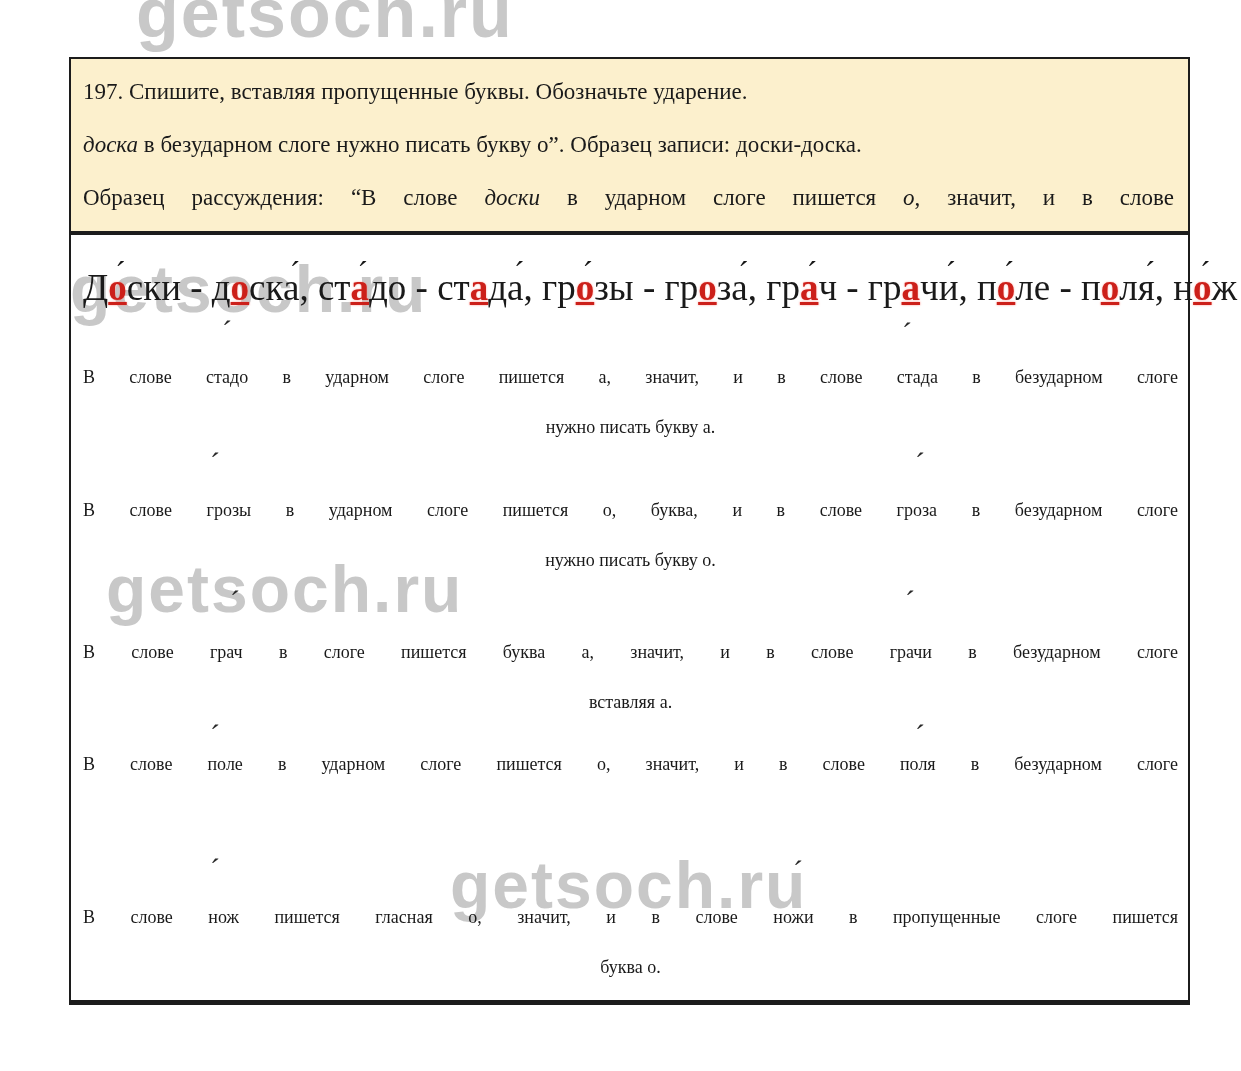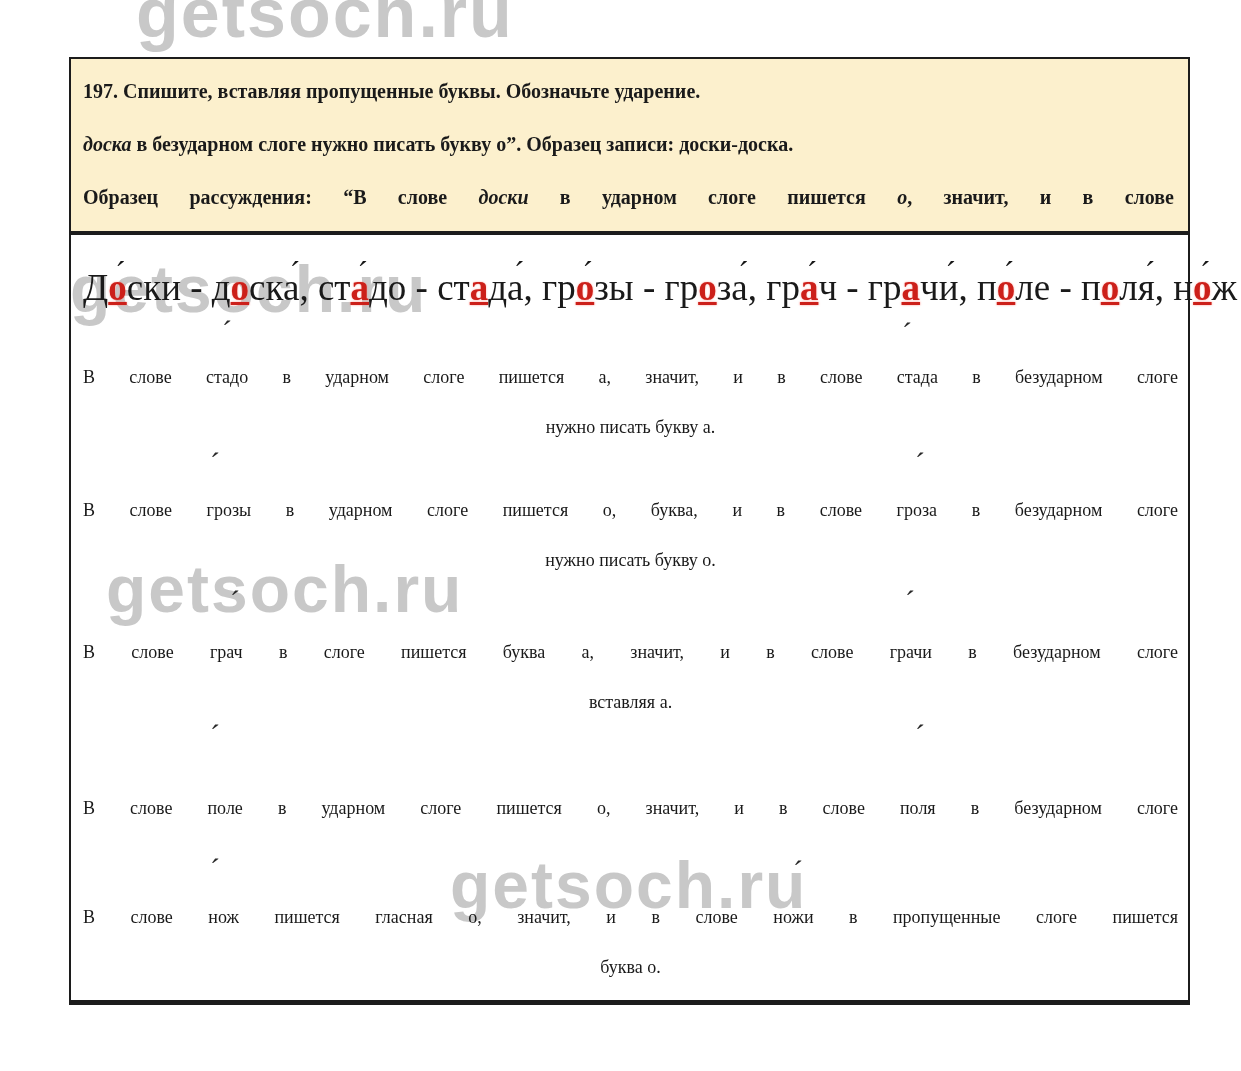--- a/index.html
+++ b/index.html
@@ -19,21 +19,21 @@
     border-bottom-width:5px;
   }
   
   .watermark{
     position:absolute;z-index:1;
     font-family:"Liberation Sans",sans-serif;font-weight:bold;
     color:rgba(125,125,125,0.42);letter-spacing:2px;white-space:nowrap;
     line-height:1;
   }
   .t{position:relative;z-index:3;}
-  .hline{font-size:20px;font-weight:bold;line-height:53px;white-space:nowrap;}
+  .hline{font-size:23px;font-weight:normal;line-height:53px;white-space:nowrap;}
   .hline.justify{white-space:normal;text-align:justify;text-align-last:justify;}
   .it{font-style:italic;}
   .words-line{
     position:absolute;left:12px;top:30px;font-size:37px;line-height:46px;
     white-space:nowrap;
   }
   .red{
     color:#cc201a;font-weight:bold;text-decoration:underline;
     text-shadow:0 0 2px rgba(255,130,120,0.75);
   }
@@ -79,21 +79,21 @@
           <div class="pline2"><span class="t">нужно писать букву а.</span></div>
         </div>
         <div class="para" style="top: 250px;">
           <div class="pline1"><span class="t">В слове грозы в ударном слоге пишется о, буква, и в слове гроза в безударном слоге</span></div>
           <div class="pline2"><span class="t">нужно писать букву о.</span></div>
         </div>
         <div class="para" style="top: 392px;">
           <div class="pline1"><span class="t">В слове грач в слоге пишется буква а, значит, и в слове грачи в безударном слоге</span></div>
           <div class="pline2"><span class="t">вставляя а.</span></div>
         </div>
-        <div class="para" style="top: 548px;">
+        <div class="para" style="top: 504px;">
           <div class="pline1"><span class="t">В слове поле в ударном слоге пишется о, значит, и в слове поля в безударном слоге</span></div>
         </div>
         <div class="para" style="top: 657px;">
           <div class="pline1"><span class="t">В слове нож пишется гласная о, значит, и в слове ножи в пропущенные слоге пишется</span></div>
           <div class="pline2"><span class="t">буква о.</span></div>
         </div>
       </div>
   </div>
 
   <div id="watermarks">

